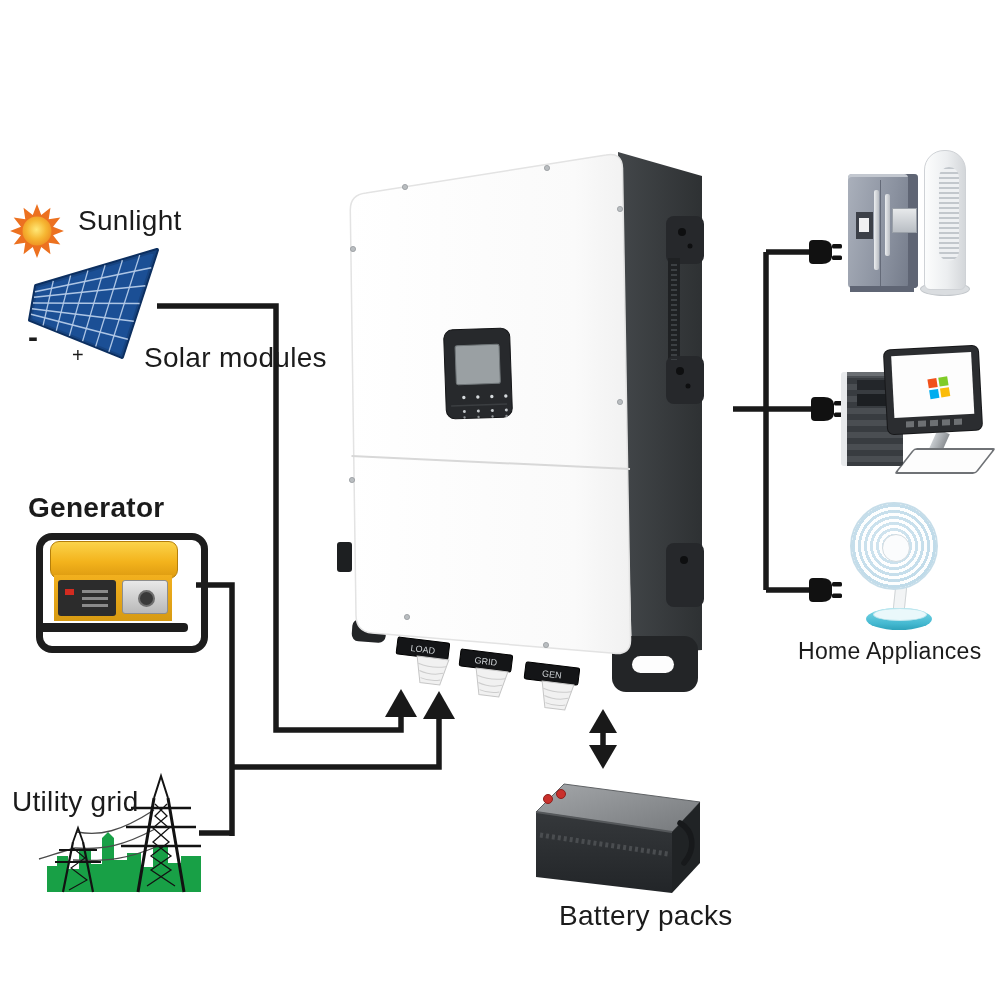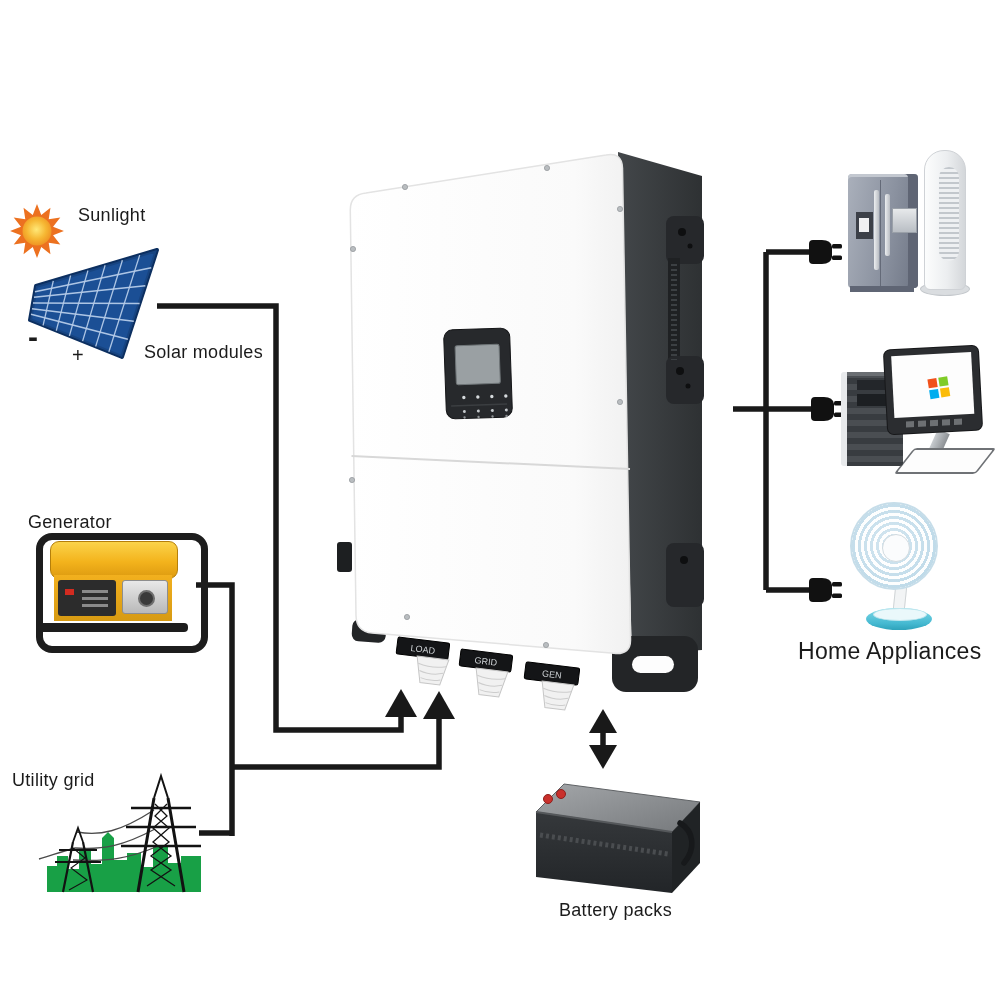--- a/index.html
+++ b/index.html
@@ -1,19 +1,19 @@
 <!DOCTYPE html>
 <html><head>
 <meta charset="utf-8">
 <style>
   html,body{margin:0;padding:0;background:#fff;}
   #canvas{position:relative;width:1000px;height:1000px;background:#ffffff;overflow:hidden;
           font-family:"Liberation Sans", sans-serif;}
   .comp{position:absolute;}
-  .label{position:absolute;font-size:18px;color:#1b1b1b;white-space:nowrap;letter-spacing:.3px;}
+  .label{position:absolute;font-size:28px;color:#1b1b1b;white-space:nowrap;letter-spacing:.3px;}
   svg{display:block;overflow:visible;}
 
   
   .gen-frame{position:absolute;left:8px;top:8px;width:158px;height:106px;border:7px solid #1d1d1d;border-radius:16px;}
   .gen-tank{position:absolute;left:22px;top:16px;width:126px;height:36px;border-radius:9px;
             background:linear-gradient(180deg,#fbd34a 0%,#f3b31c 55%,#dd9a10 100%);border:1px solid #b57f0a;}
   .gen-body{position:absolute;left:26px;top:50px;width:118px;height:46px;background:linear-gradient(180deg,#f2b01e,#d79a12);}
   .gen-panel{position:absolute;left:30px;top:55px;width:58px;height:36px;background:#2c2c2c;border-radius:3px;}
   .gen-led{position:absolute;left:7px;top:9px;width:9px;height:6px;background:#d22b20;}
   .gen-slot{position:absolute;left:24px;width:26px;height:3px;background:#8a8a8a;}
@@ -347,18 +347,18 @@
     <path d="M20,60 L148,79" stroke="#4a4d50" stroke-width="5" stroke-dasharray="3,3" fill="none"></path>
     <circle cx="28" cy="24" r="4.5" fill="#c9302c" stroke="#8f1f1c"></circle>
     <circle cx="41" cy="19" r="4.5" fill="#c9302c" stroke="#8f1f1c"></circle>
     <path d="M160,48 C174,56 176,74 164,88" stroke="#17191b" stroke-width="5.5" fill="none" stroke-linecap="round"></path>
   </svg>
 
   <div class="label" style="left:78px;top:205px;">Sunlight</div>
   <div class="label" style="left:116px;top:342px;margin-left:28px;">Solar modules</div>
   <div class="label" style="left:28px;top:320px;font-size:30px;font-weight:bold;">-</div>
   <div class="label" style="left:72px;top:344px;font-size:20px;">+</div>
-  <div class="label" style="left:28px;top:512px;">Generator</div>
-  <div class="label" style="left:12px;top:770px;">Utility grid</div>
+  <div class="label" style="left:28px;top:492px;font-weight:bold;">Generator</div>
+  <div class="label" style="left:12px;top:786px;">Utility grid</div>
   <div class="label" style="left:798px;top:638px;font-size:23px;">Home Appliances</div>
   <div class="label" style="left:536px;top:900px;margin-left:23px;">Battery packs</div>
 
 </div>
 
 </body></html>

